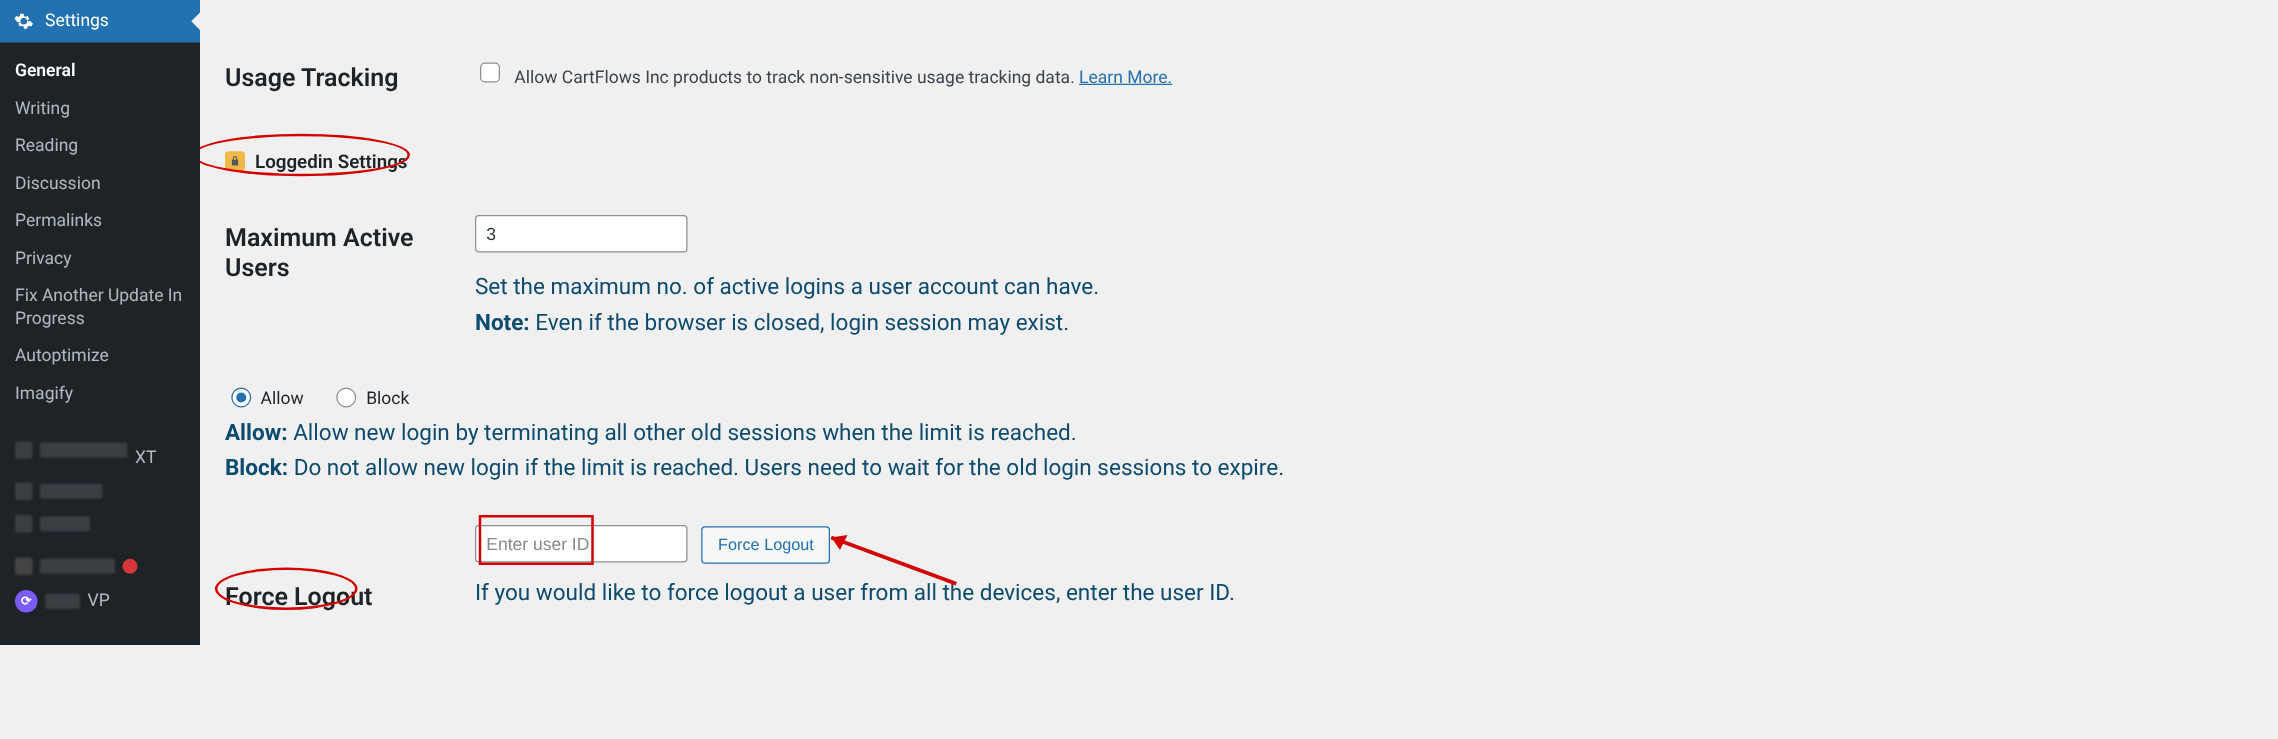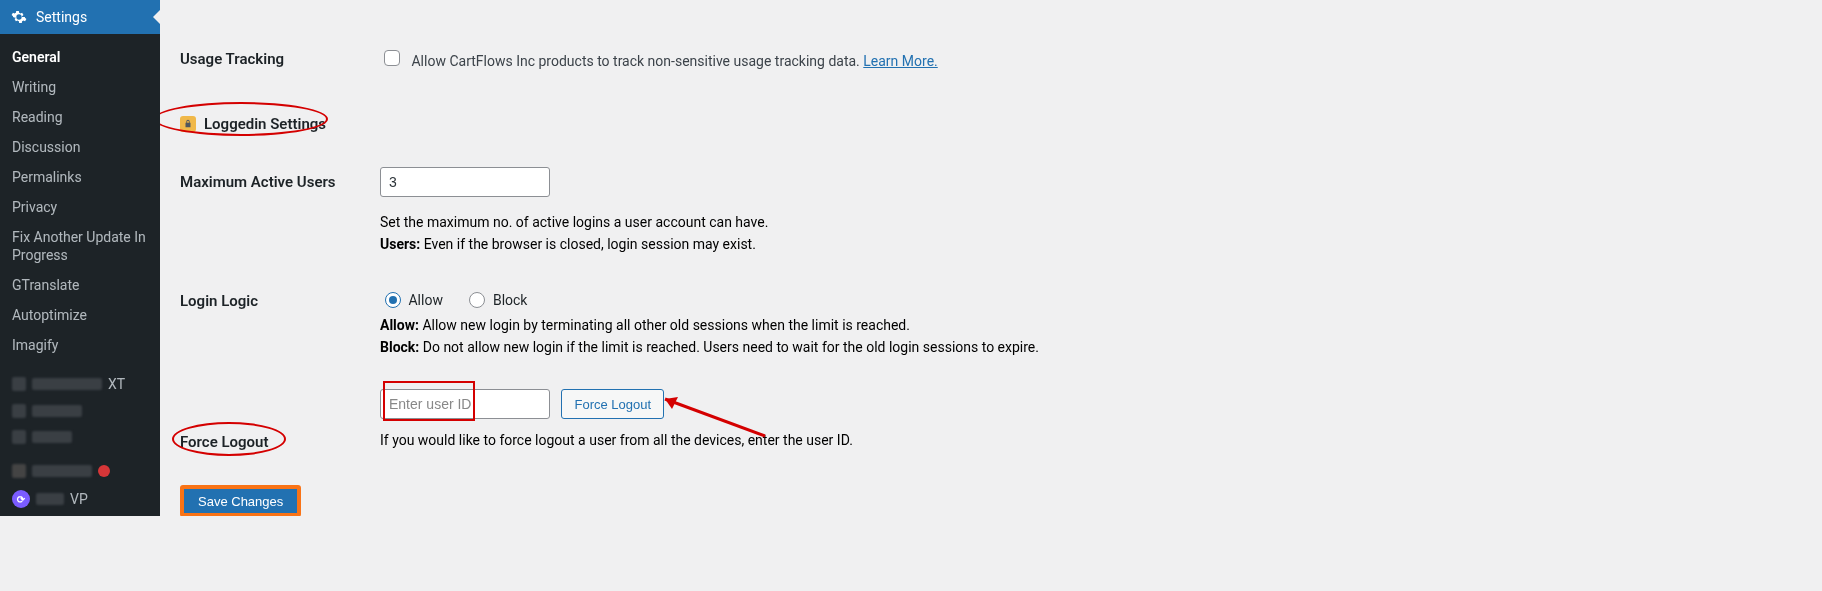--- a/index.html
+++ b/index.html
@@ -93,32 +93,32 @@
     background: #f0f0f1;
     overflow: hidden;
   }
   .row {
     display: flex;
     align-items: flex-start;
     padding: 0 0 0 20px;
   }
   .label {
     width: 200px;
-    font-size: 15px;
+    font-size: 20px;
     font-weight: 600;
     color: #1d2327;
     padding-top: 6px;
   }
   .field {
     color: #3c434a;
     font-size: 14px;
   }
   .field .help {
-    color: #000000;
-    font-size: 14px;
+    color: #0c4a6e;
+    font-size: 18px;
     line-height: 1.6;
   }
   input[type="checkbox"] {
     width: 16px; height: 16px; border: 1px solid #8c8f94; border-radius: 4px; appearance: none; background:#fff; position:relative; top:3px; margin-right:8px;
   }
   input[type="radio"] {
     width: 16px; height: 16px; border: 1px solid #8c8f94; border-radius: 50%; appearance:none; background:#fff; position:relative; top:3px; margin-right:4px;
   }
   input[type="radio"]:checked { border-color:#2271b1; }
   input[type="radio"]:checked::after {
@@ -175,28 +175,27 @@
       <span class="pointer"></span>
     </div>
     <ul>
       <li class="active"><span>General</span></li>
       <li><span>Writing</span></li>
       <li><span>Reading</span></li>
       <li><span>Discussion</span></li>
       <li><span>Permalinks</span></li>
       <li><span>Privacy</span></li>
       <li><span>Fix Another Update In Progress</span></li>
-      <li><span>GTranslate</span></li>
       <li><span>Autoptimize</span></li>
       <li><span>Imagify</span></li>
     </ul>
     <div class="blur-block">
       <span class="blur" style="width:14px;height:14px;"></span>
       <span class="blur" style="width:70px;height:12px;"></span>
-      <span style="color:rgba(240,246,252,0.7);">XT</span>
+      <span style="color:rgba(240,246,252,0.7);margin-top:12px;">XT</span>
     </div>
     <div class="blur-block">
       <span class="blur" style="width:14px;height:14px;"></span>
       <span class="blur" style="width:50px;height:12px;"></span>
     </div>
     <div class="blur-block">
       <span class="blur" style="width:14px;height:14px;"></span>
       <span class="blur" style="width:40px;height:12px;"></span>
     </div>
     <div style="height:8px;"></div>
@@ -238,28 +237,27 @@
     </div>
 
     <div style="height:28px;"></div>
     <div class="row">
       <div class="label">Maximum Active Users</div>
       <div class="field">
         <input class="text-input" style="width: 170px;" value="3">
         <div class="spacer"></div>
         <div class="help">Set the maximum no. of active logins a user account can have.</div>
         <div class="help">
-          <strong>Users:</strong><span> Even if the browser is closed, login session may exist.</span>
+          <strong>Note:</strong><span> Even if the browser is closed, login session may exist.</span>
         </div>
       </div>
     </div>
 
     <div style="height:30px;"></div>
     <div class="row">
-      <div class="label">Login Logic</div>
       <div class="field">
         <div class="radio-group">
           <label>
             <input type="radio" name="ll" checked="" style="">
             <span>Allow</span>
           </label>
           <label>
             <input type="radio" name="ll" style="">
             <span>Block</span>
           </label>

